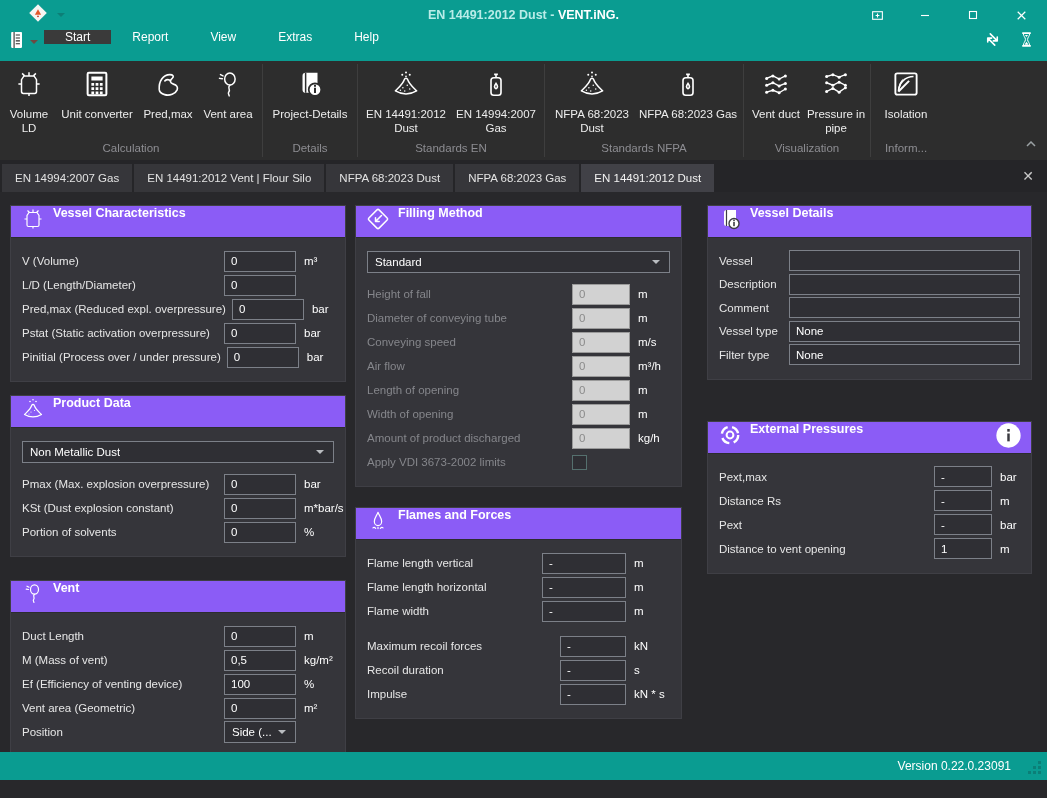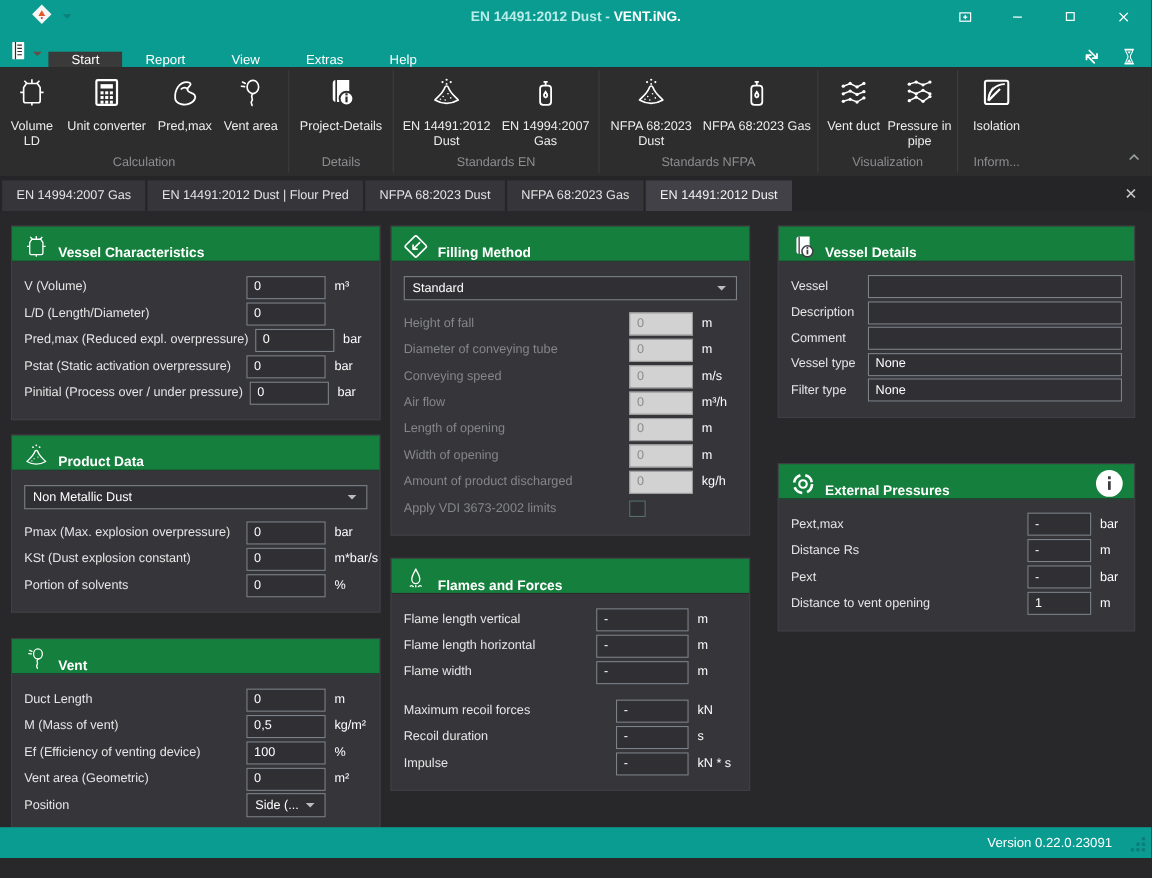--- a/index.html
+++ b/index.html
@@ -11,21 +11,21 @@
 .titlebar{height:30px;background:#0a9c91;display:flex;align-items:center;position:relative;flex:none}
 .logo-wrap{margin-left:27px;display:flex;align-items:center;gap:8px}
 .title{position:absolute;left:0;right:0;text-align:center;font-size:12.5px;font-weight:bold;pointer-events:none}
 .title .t-pre{color:#b9ece8;white-space:pre}
 .title .t-app{color:#ffffff;white-space:pre}
 .winbtns{margin-left:auto;display:flex;gap:24px;padding-right:14px;z-index:2}
 .winbtn{width:24px;height:22px;display:flex;align-items:center;justify-content:center;cursor:default}
 .caret-teal{width:0;height:0;border-left:4px solid transparent;border-right:4px solid transparent;border-top:4px solid #0c7f77}
 
 
-.menubar{height:31px;background:#0a9c91;display:flex;align-items:flex-end;flex:none}
+.menubar{height:31px;background:#0a9c91;display:flex;align-items:flex-start;flex:none}
 .launcher{width:44px;display:flex;align-items:center;justify-content:center;gap:3px}
 .menu-item{padding:0 21px;display:flex;align-items:center;color:#fff;font-size:12px}
 .menu-item.active{background:#3a3a3a}
 .menu-right{margin-left:auto;display:flex;align-items:center;gap:16px;padding-right:12px}
 .mr-btn{display:flex;align-items:center;justify-content:center}
 
 
 .ribbon{height:99px;background:#2d2d2d;display:flex;position:relative;flex:none}
 .rgroup{display:flex;flex-direction:column;padding:5px 3px 1px}
 .ritems{display:flex;flex:1;align-items:flex-start}
@@ -42,21 +42,21 @@
 .tabclose{position:absolute;right:13px;top:9px;color:#c9c9c9;font-size:14px;line-height:14px}
 
 
 .content{position:relative;flex:1;background:#28282b}
 .col{position:absolute;top:13px}
 .col-left{left:10px;width:336px}
 .col-mid{left:355px;width:327px}
 .col-right{left:707px;width:325px}
 
 .panel{background:#35353a;border:1px solid #3f3f45}
-.phead{height:32px;background:#15803d;display:flex;align-items:flex-end;padding:0 9px;border-bottom:1px solid #2c2c30}
+.phead{height:32px;background:#8b5cf6;display:flex;align-items:flex-start;padding:0 9px;border-bottom:1px solid #2c2c30}
 .picon{width:26px;height:26px;margin-right:7px;display:flex;align-items:center;justify-content:center}
 .ptitle{color:#fff;font-weight:bold;font-size:12.5px;white-space:nowrap}
 .hinfo{margin-left:auto;display:flex;align-items:center}
 .pbody{padding:11px 11px 12px}
 
 .row{display:flex;align-items:center;height:24px}
 .rowgap{height:11px}
 .lbl{flex:1;color:#e6e6e6;font-size:11.5px;padding-right:6px;white-space:nowrap}
 .row.disabled .lbl{color:#85868b}
 .box{height:21px;background:#2f2f34;border:1px solid #7c8088;color:#fff;font-size:11.5px;padding:0 6px;font-family:"Liberation Sans",sans-serif;outline:none;min-width:0}
@@ -368,21 +368,21 @@
       <div class="rglabel">Inform...</div>
     </div>
 
     <span class="rchevron"><svg width="10" height="6" viewBox="0 0 10 6" stroke="#9aa0a3" stroke-width="1.5" fill="none">
           <path d="M1 5 L5 1 L9 5"></path>
         </svg></span>
   </div>
 
   <div class="tabbar">
     <div class="tab">EN 14994:2007 Gas</div>
-    <div class="tab">EN 14491:2012 Dust | Flour Pred</div>
+    <div class="tab">EN 14491:2012 Vent | Flour Silo</div>
     <div class="tab">NFPA 68:2023 Dust</div>
     <div class="tab">NFPA 68:2023 Gas</div>
     <div class="tab active">EN 14491:2012 Dust</div>
     <span class="tabclose">✕</span>
   </div>
 
   <div class="content">
 
     <div class="col col-left">
       <div class="panel mb13">

